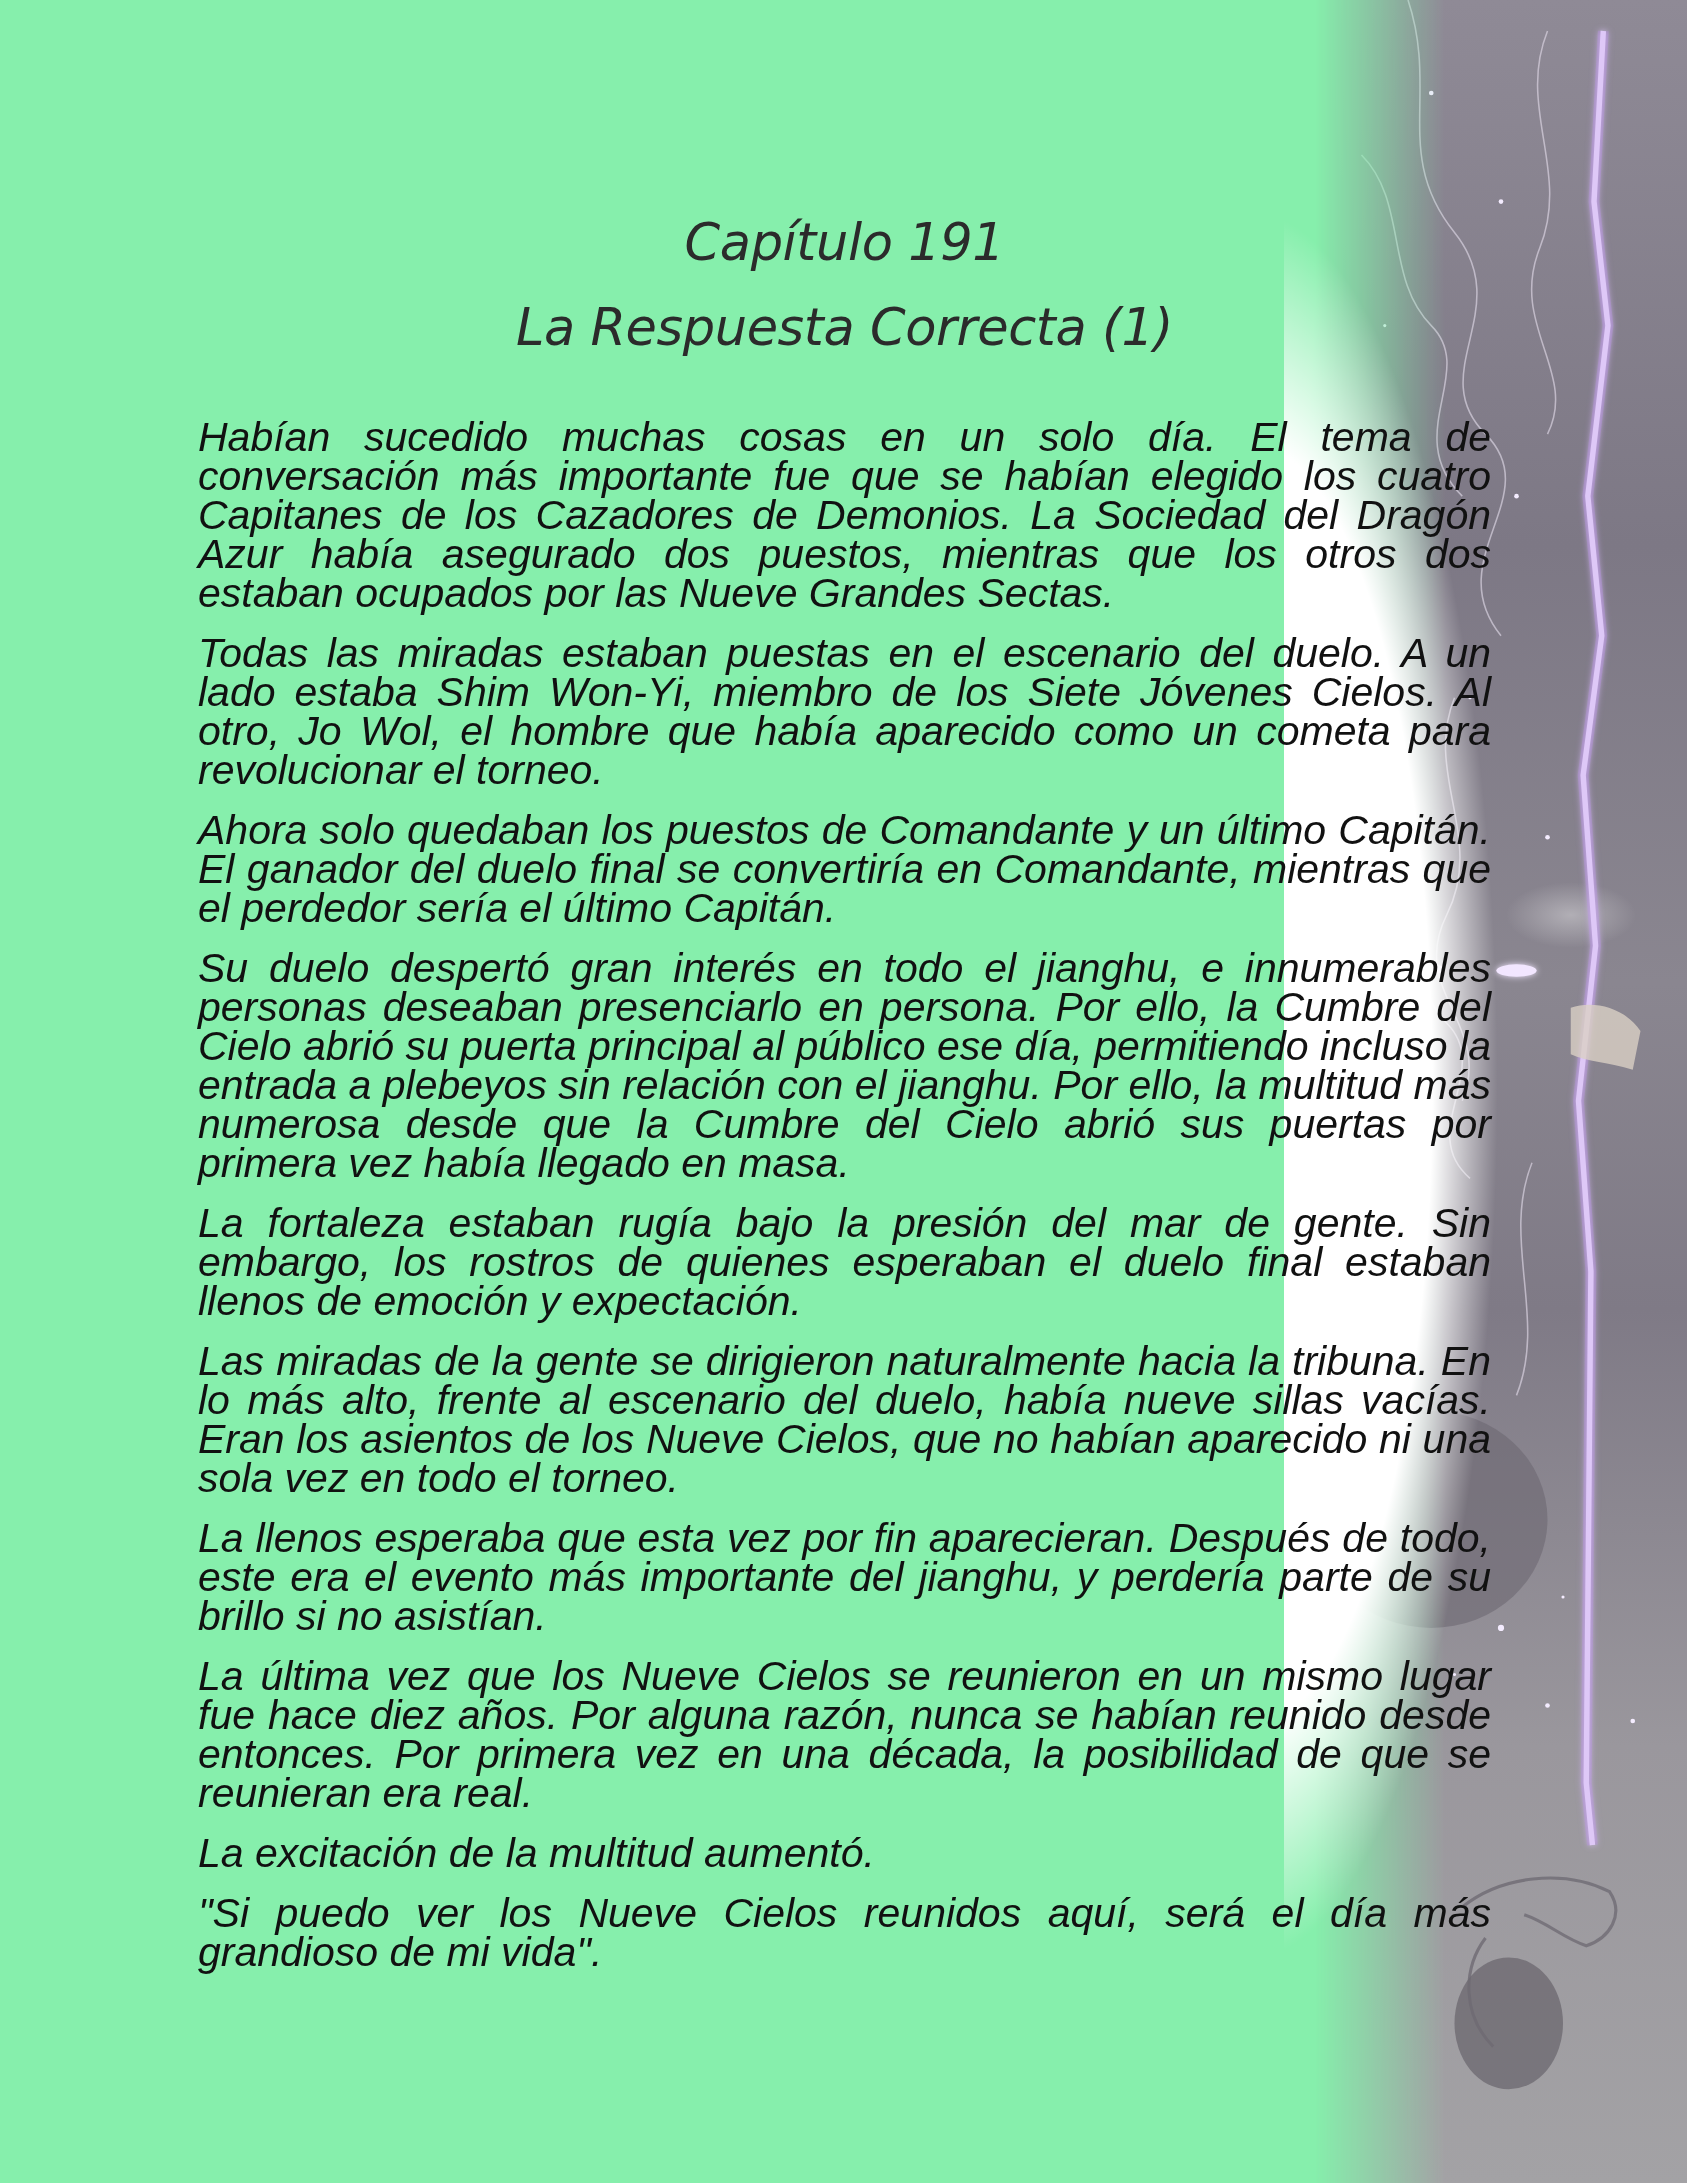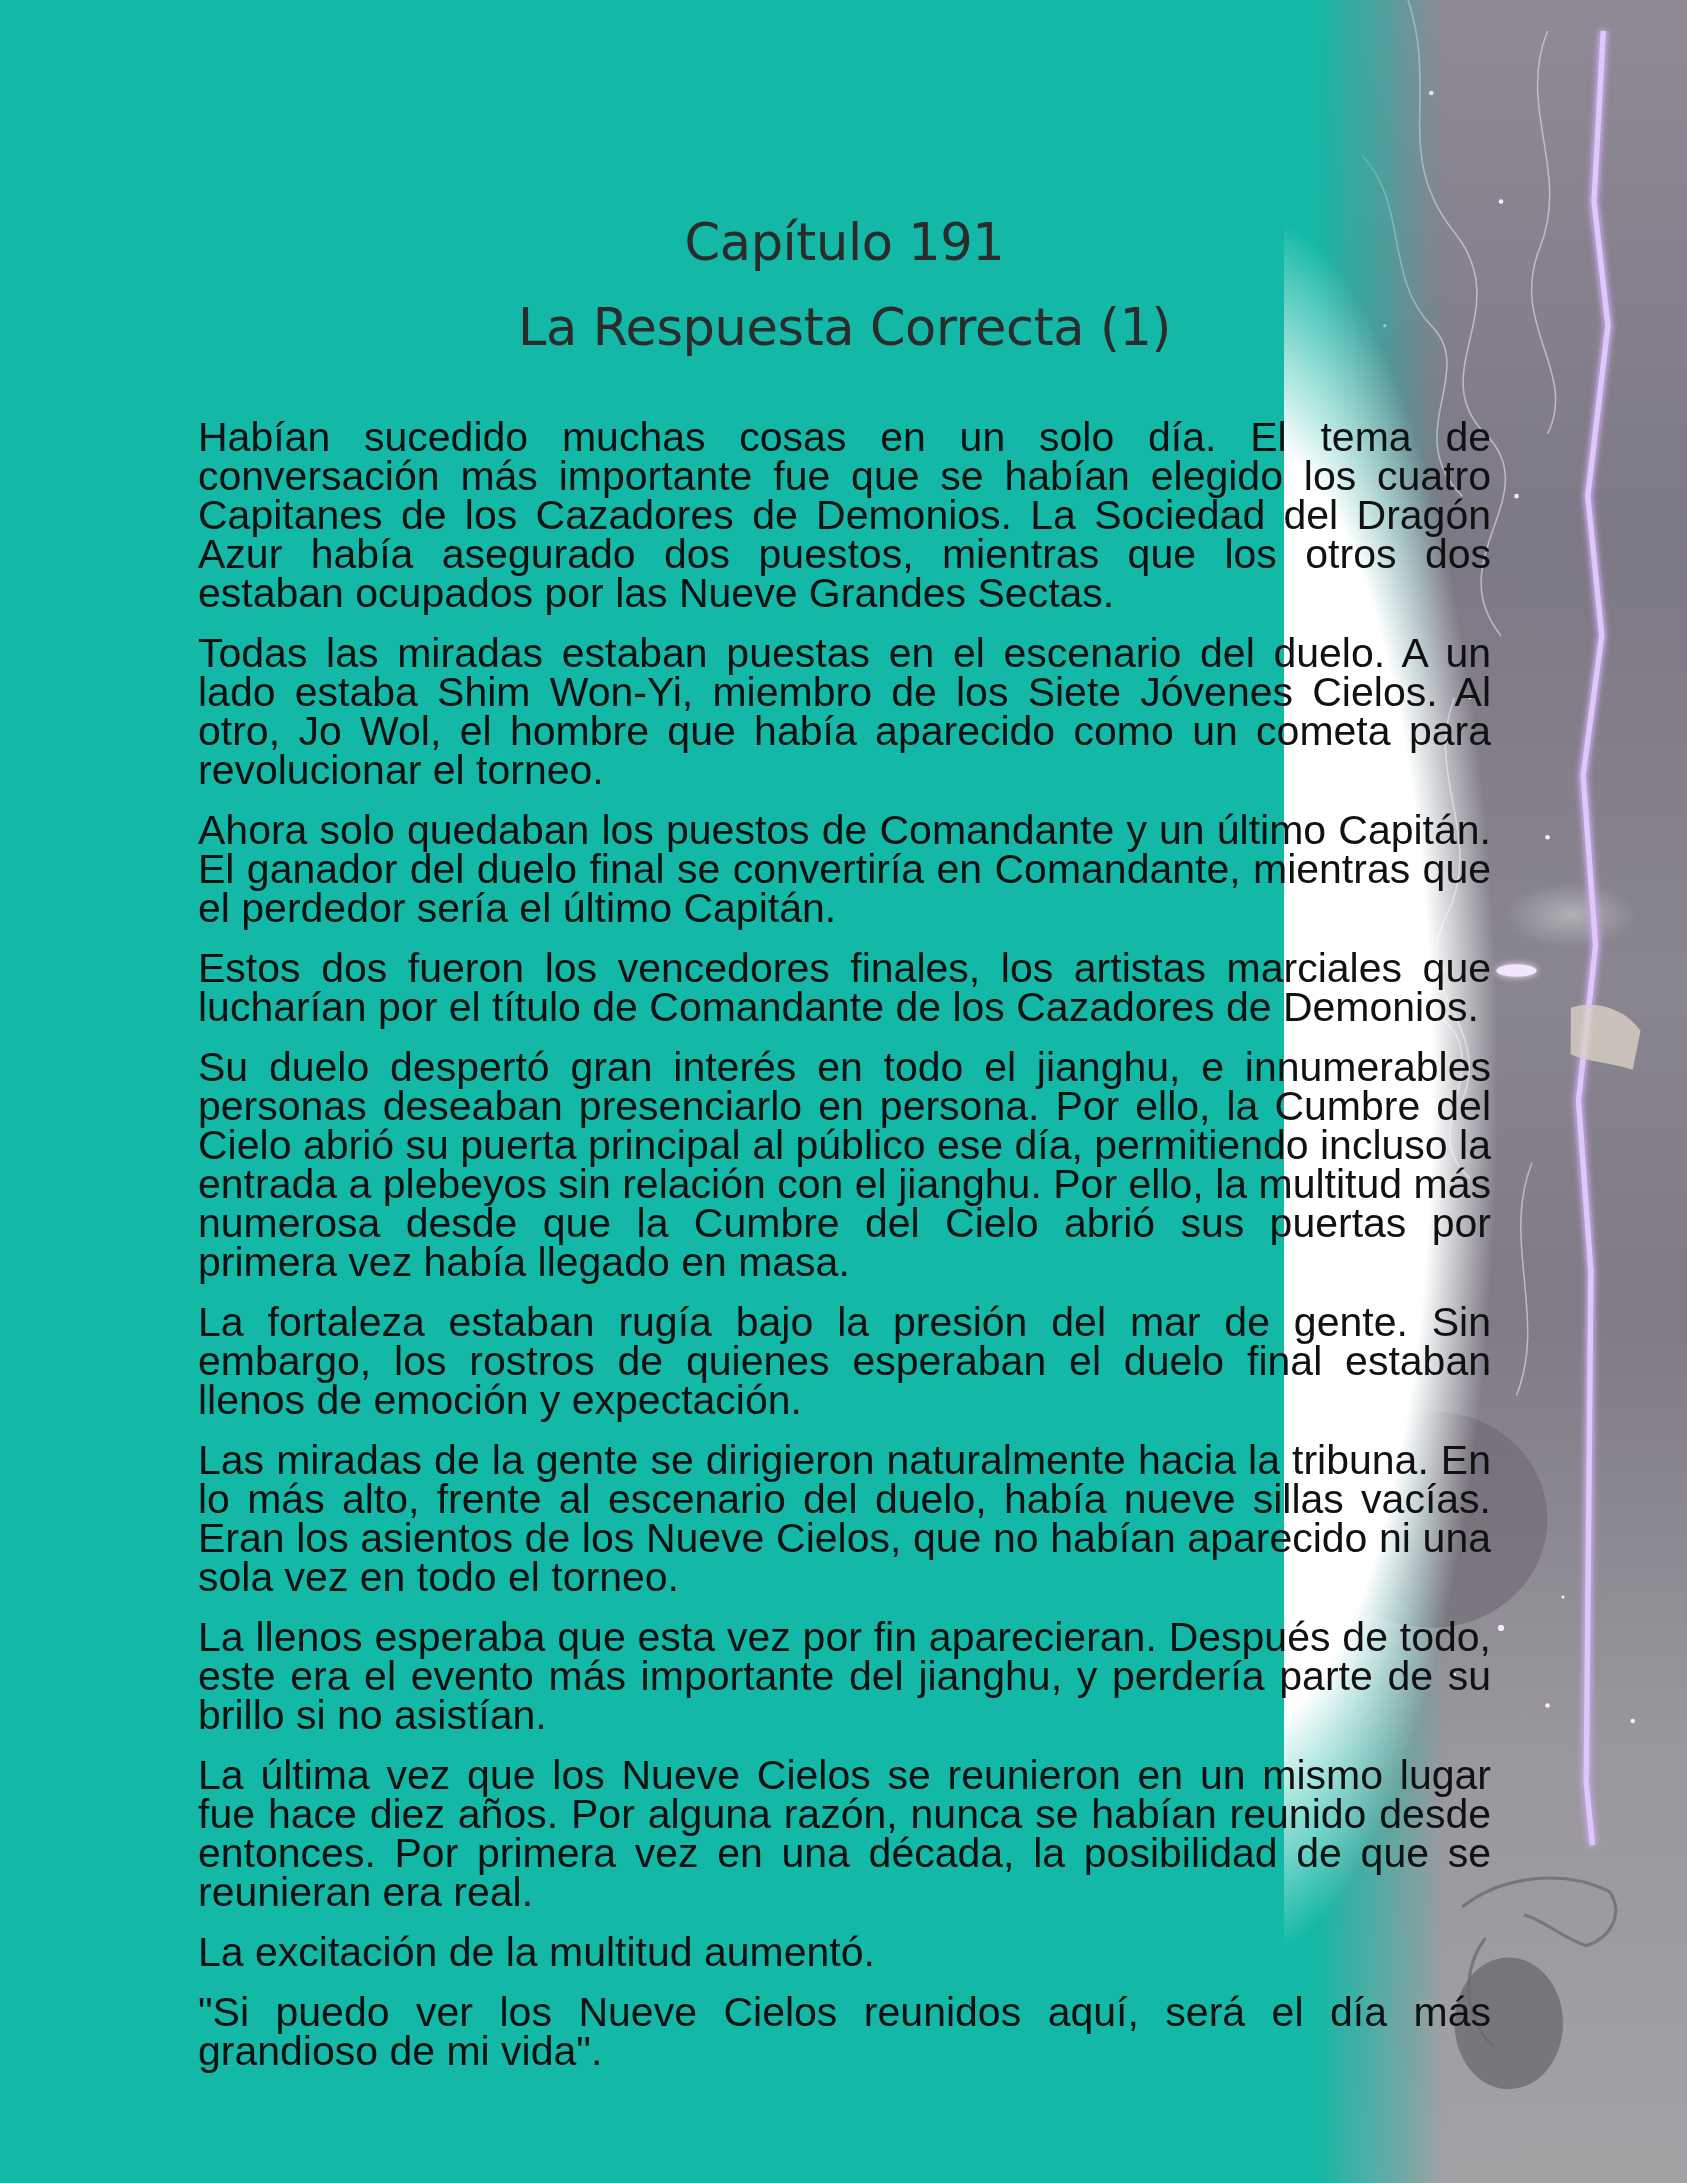--- a/index.html
+++ b/index.html
@@ -10,21 +10,22 @@
   body {
     width: 1687px;
     height: 2183px;
     position: relative;
     overflow: hidden;
     font-family: "Liberation Sans", sans-serif;
   }
   .page {
     position: absolute;
     inset: 0;
-    background: #14b8a6;
+    background: #86efac;
+    font-style: italic;
   }
   
   .art {
     position: absolute;
     top: 0;
     right: 0;
     width: 372px;
     height: 2183px;
     background:
       radial-gradient(ellipse 93px 47px at 256px 915px, rgba(255,255,255,0.35), transparent 70%),
@@ -138,21 +139,20 @@
   <div class="content">
     <h1 class="title">
       <span>Capítulo 191</span>
       <span>La Respuesta Correcta (1)</span>
     </h1>
 
     <div class="body">
       <p>Habían sucedido muchas cosas en un solo día. El tema de conversación más importante fue que se habían elegido los cuatro Capitanes de los Cazadores de Demonios. La Sociedad del Dragón Azur había asegurado dos puestos, mientras que los otros dos estaban ocupados por las Nueve Grandes Sectas.</p>
       <p>Todas las miradas estaban puestas en el escenario del duelo. A un lado estaba Shim Won-Yi, miembro de los Siete Jóvenes Cielos. Al otro, Jo Wol, el hombre que había aparecido como un cometa para revolucionar el torneo.</p>
       <p>Ahora solo quedaban los puestos de Comandante y un último Capitán. El ganador del duelo final se convertiría en Comandante, mientras que el perdedor sería el último Capitán.</p>
-      <p>Estos dos fueron los vencedores finales, los artistas marciales que lucharían por el título de Comandante de los Cazadores de Demonios.</p>
       <p>Su duelo despertó gran interés en todo el jianghu, e innumerables personas deseaban presenciarlo en persona. Por ello, la Cumbre del Cielo abrió su puerta principal al público ese día, permitiendo incluso la entrada a plebeyos sin relación con el jianghu. Por ello, la multitud más numerosa desde que la Cumbre del Cielo abrió sus puertas por primera vez había llegado en masa.</p>
       <p>La fortaleza estaban rugía bajo la presión del mar de gente. Sin embargo, los rostros de quienes esperaban el duelo final estaban llenos de emoción y expectación.</p>
       <p>Las miradas de la gente se dirigieron naturalmente hacia la tribuna. En lo más alto, frente al escenario del duelo, había nueve sillas vacías. Eran los asientos de los Nueve Cielos, que no habían aparecido ni una sola vez en todo el torneo.</p>
       <p>La llenos esperaba que esta vez por fin aparecieran. Después de todo, este era el evento más importante del jianghu, y perdería parte de su brillo si no asistían.</p>
       <p>La última vez que los Nueve Cielos se reunieron en un mismo lugar fue hace diez años. Por alguna razón, nunca se habían reunido desde entonces. Por primera vez en una década, la posibilidad de que se reunieran era real.</p>
       <p>La excitación de la multitud aumentó.</p>
       <p>"Si puedo ver los Nueve Cielos reunidos aquí, será el día más grandioso de mi vida".</p>
     </div>
   </div>
 </div>

